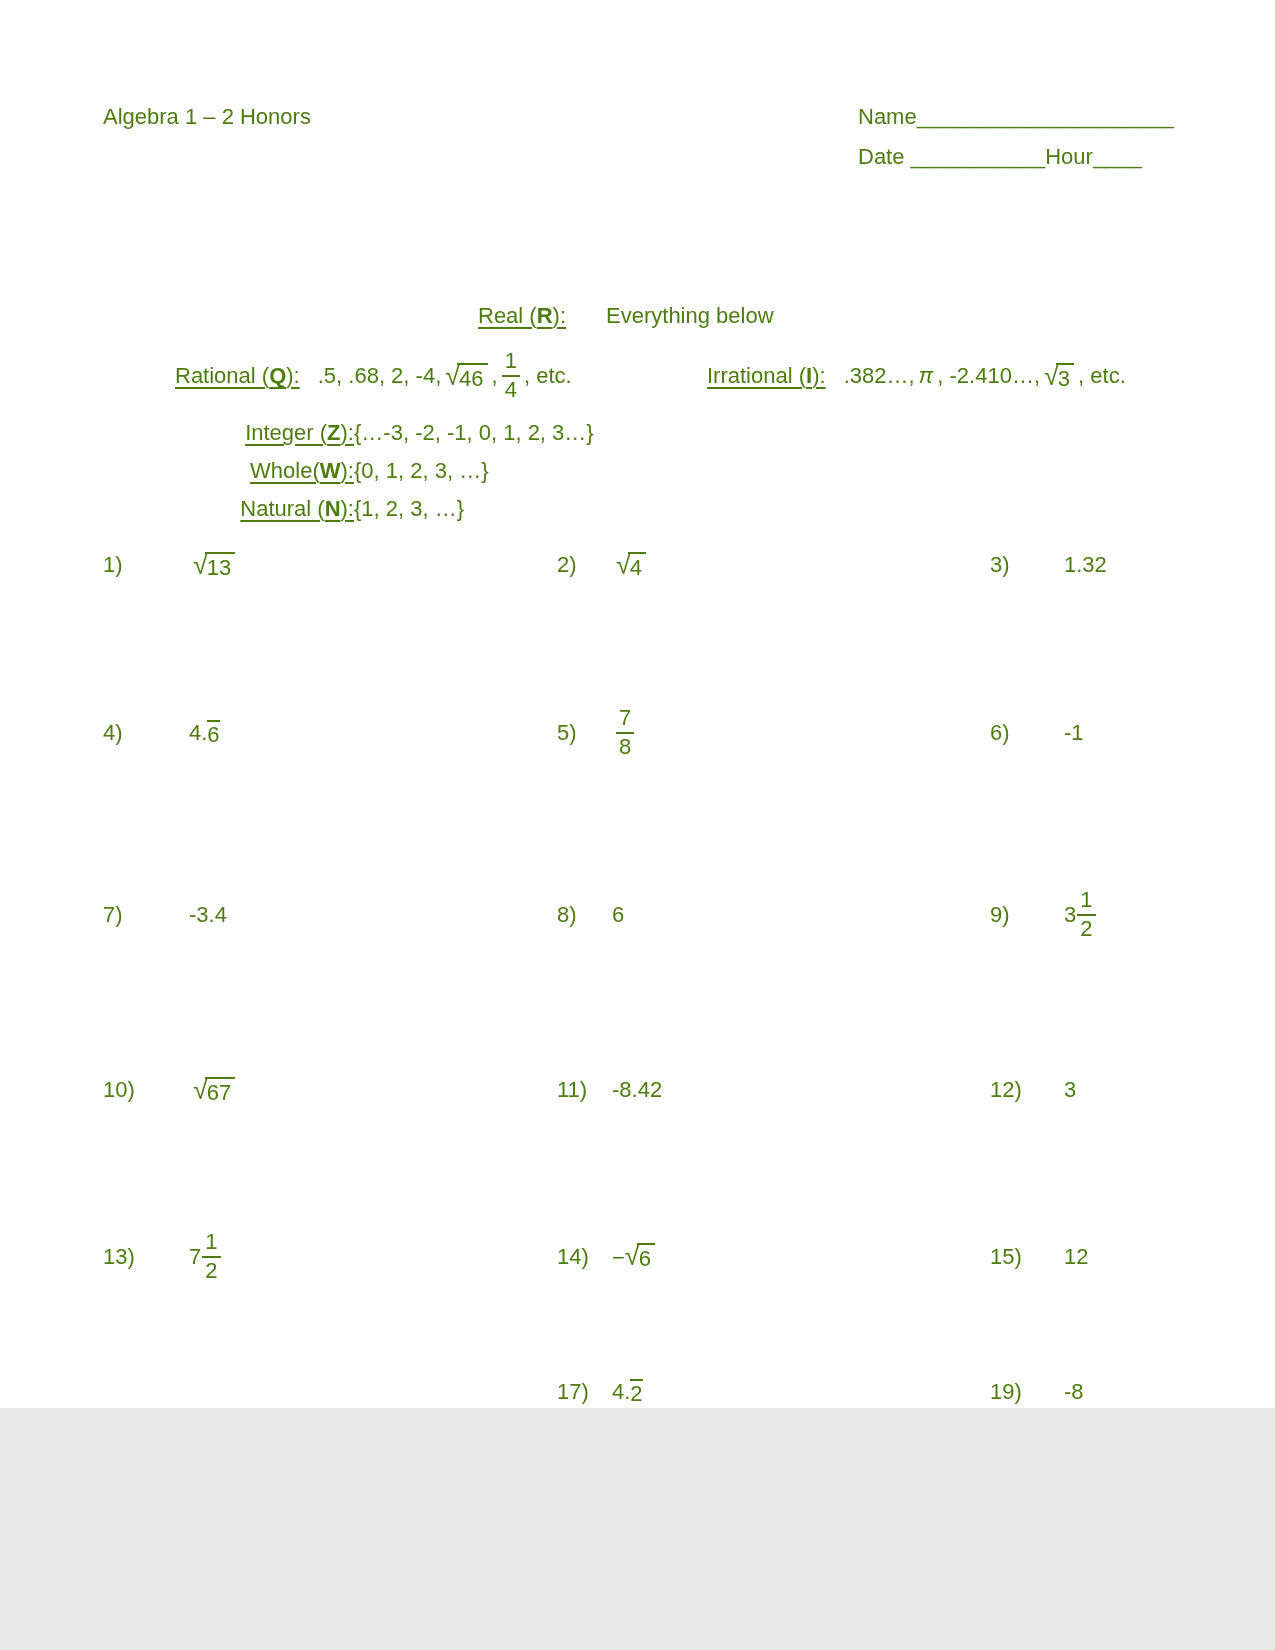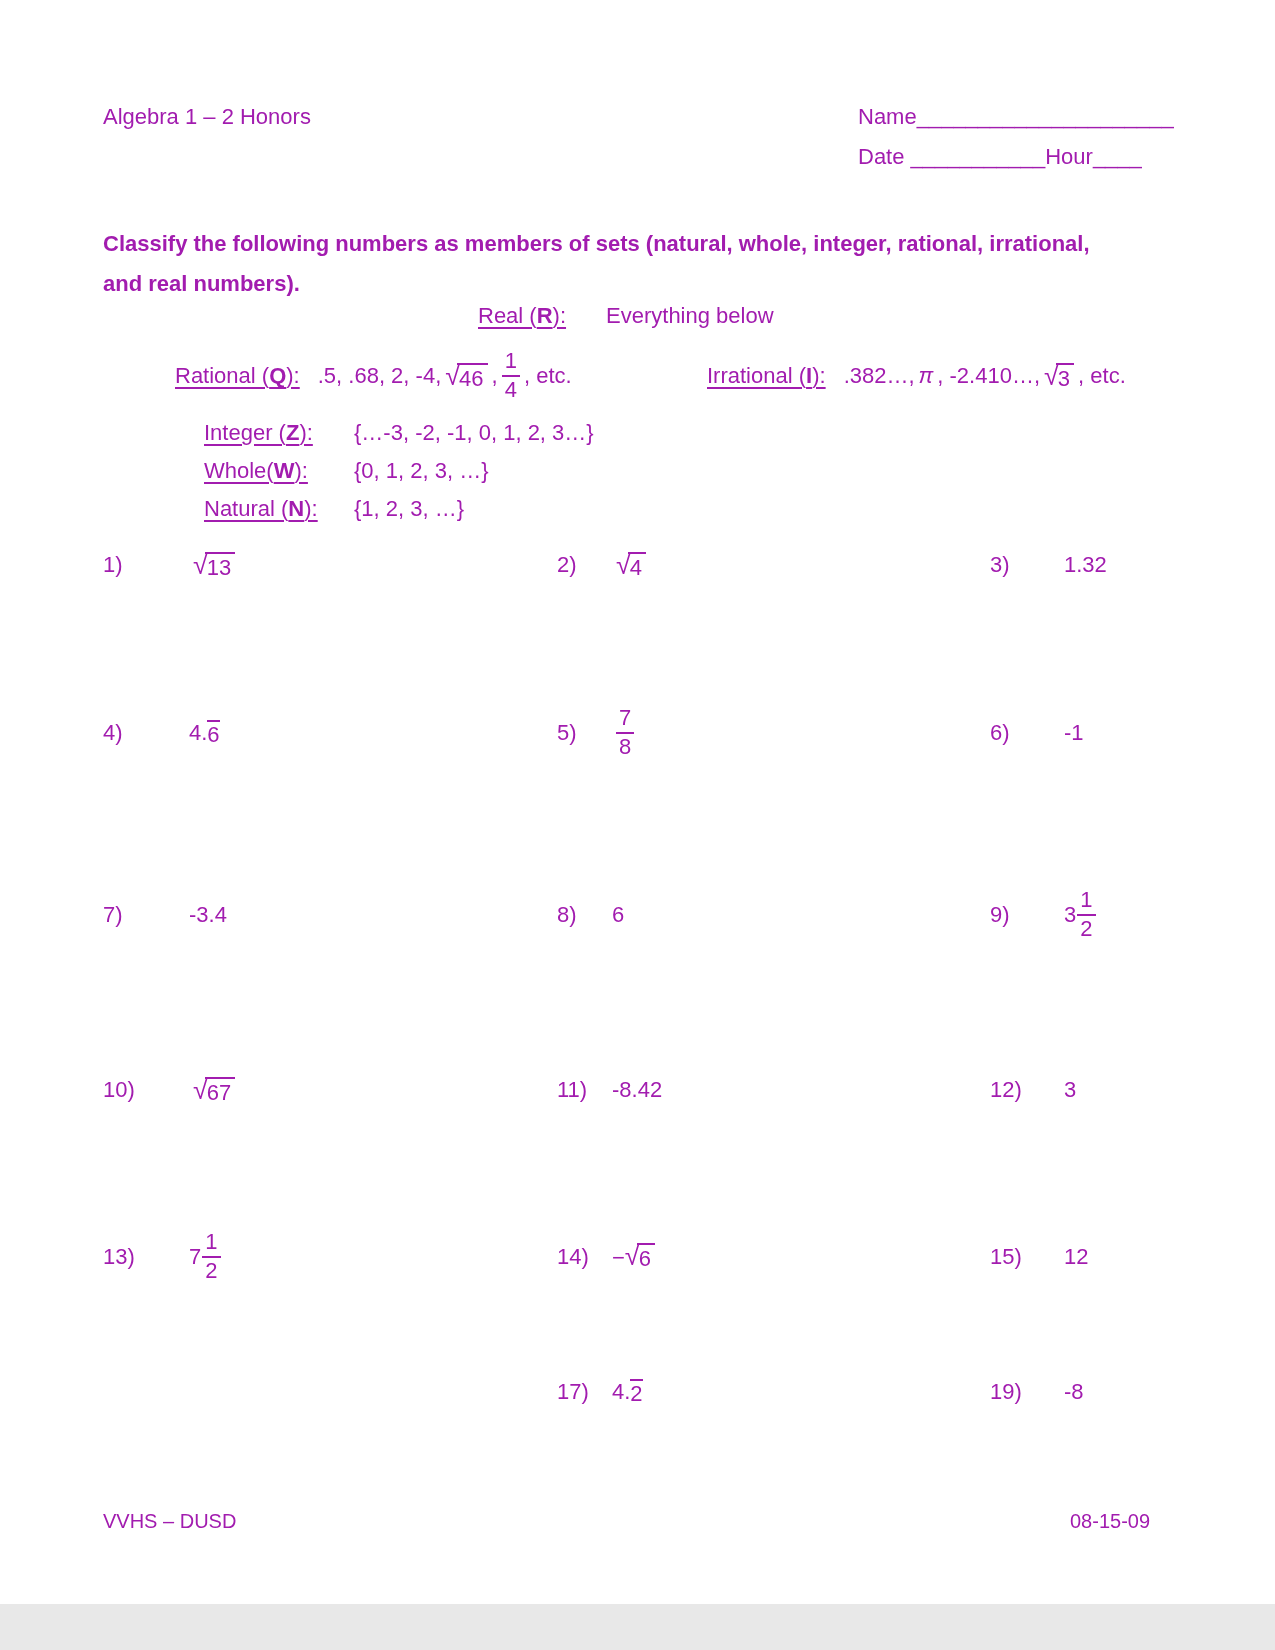--- a/index.html
+++ b/index.html
@@ -1,25 +1,25 @@
 <!DOCTYPE html>
 <html><head>
 <meta charset="utf-8">
 <style>
   html,body{margin:0;padding:0;background:#e8e8e8;}
   .page{
-    position:relative;width:1275px;height:1604px;background:#ffffff;
-    font-family:"Liberation Sans", sans-serif;color:#a21caf;font-size:22px;
+    position:relative;width:1275px;height:1408px;background:#ffffff;
+    font-family:"Liberation Sans", sans-serif;color:#4d7c0f;font-size:22px;
     margin:0 auto;overflow:hidden;
   }
   .abs{position:absolute;white-space:nowrap;}
   .bold{font-weight:bold;}
   .instructions{font-weight:bold;line-height:40px;white-space:nowrap;}
   .instructions span{display:block;}
-  .ulabel{text-decoration:underline;text-underline-offset:4px;}
+  .ulabel{text-decoration:underline;text-underline-offset:4px;text-align:right;}
   .desc{margin-left:40px;}
   .setrow{position:absolute;display:flex;align-items:center;height:64px;white-space:nowrap;}
   .setrow .ulabel{margin-right:18px;}
   .setline{position:absolute;display:flex;white-space:nowrap;}
   .setline .ulabel{display:inline-block;width:150px;text-decoration:underline;text-underline-offset:4px;margin-left:24px;}
   
   .sqrt{display:inline-flex;align-items:flex-start;margin:0 4px;}
   .sqrt-sym{font-size:27px;line-height:1;margin-right:-3px;}
   .rad{border-top:2px solid currentColor;padding:1px 4px 0 2px;line-height:1;padding-top:3px;}
   .frac{display:inline-flex;flex-direction:column;align-items:center;line-height:1.12;vertical-align:middle;margin:0 4px;}
@@ -39,24 +39,20 @@
 </head>
 <body>
 
 <div class="page">
 
   <div class="abs" style="left:103px;top:104px">Algebra 1 – 2 Honors</div>
 
   <div class="abs" style="left:858px;top:104px"><span>Name</span><span>_____________________</span></div>
   <div class="abs" style="left:858px;top:144px"><span>Date </span><span>___________</span><span>Hour</span><span>____</span></div>
 
-  <div class="abs instructions" style="left:103px;top:224px">
-    <span>Classify the following numbers as members of sets (natural, whole, integer, rational, irrational,</span>
-    <span>and real numbers).</span>
-  </div>
 
   <div class="abs" style="left:478px;top:303px">
     <span class="ulabel"><span>Real (</span><span class="bold">R</span><span>):</span></span><span class="desc">Everything below</span>
   </div>
 
   <div class="setrow" style="left:175px;top:344px">
     <span class="ulabel"><span>Rational (</span><span class="bold">Q</span><span>):</span></span>
     <span>.5, .68, 2, -4,</span>
     <span class="sqrt">
         <span class="sqrt-sym">√</span>

